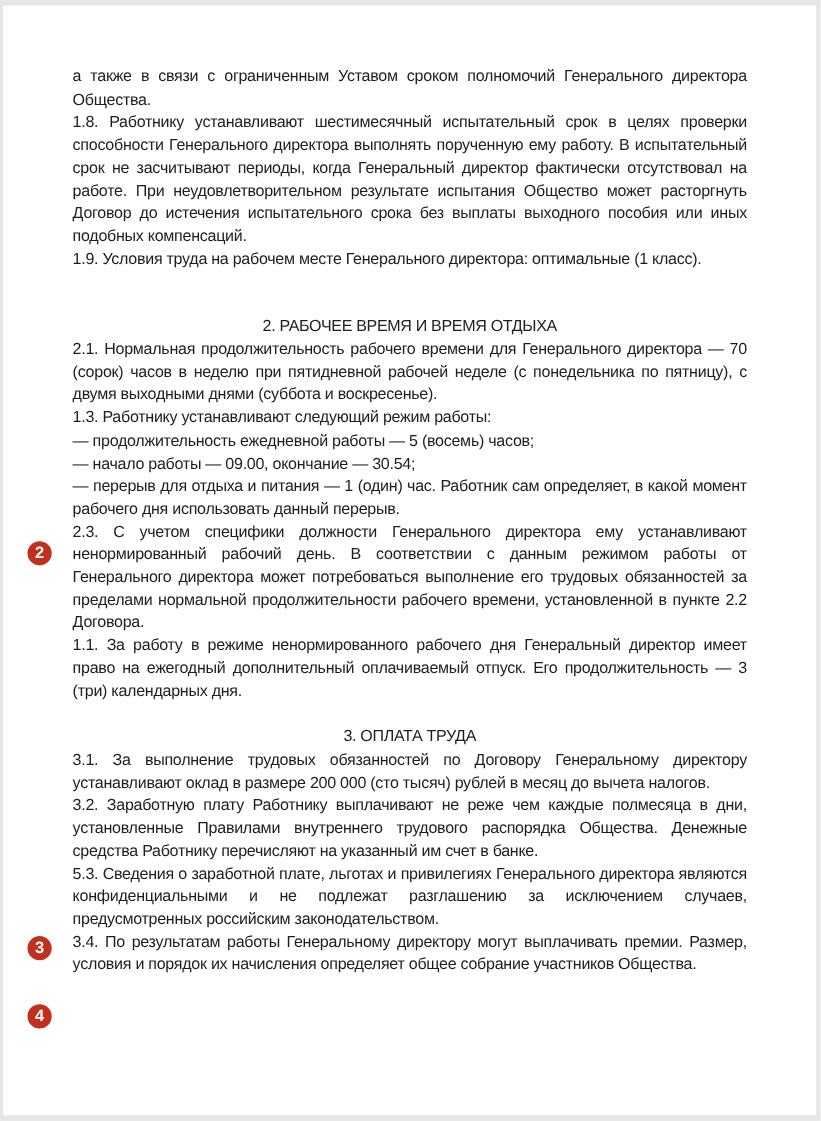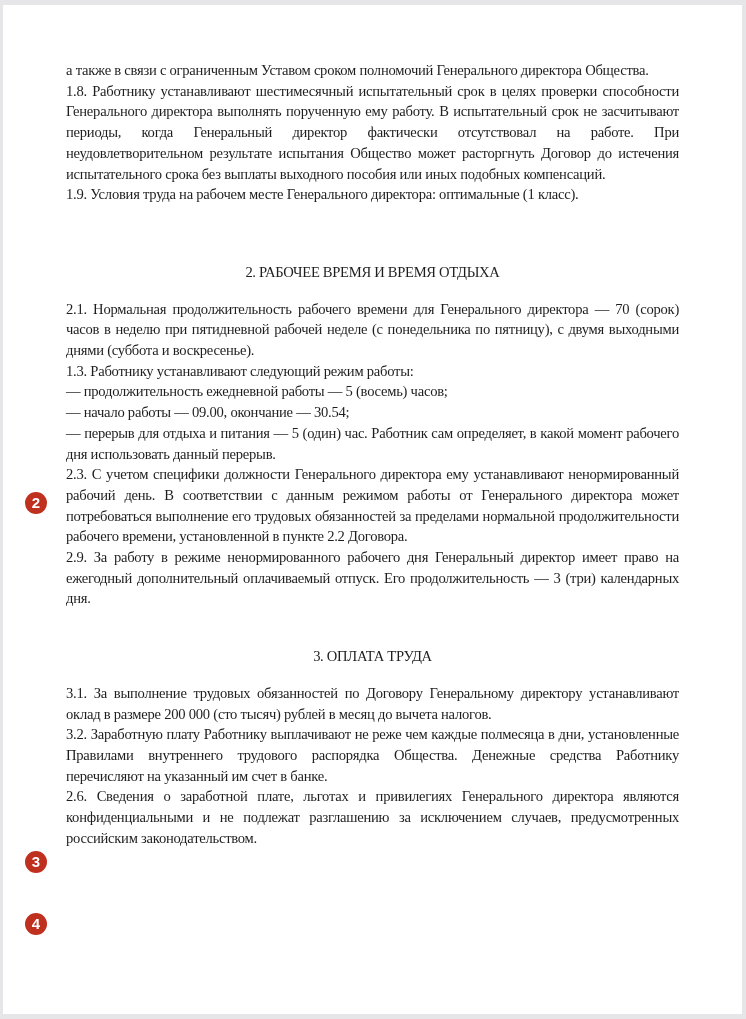--- a/index.html
+++ b/index.html
@@ -12,27 +12,27 @@
   .sheet {
     position: absolute;
     left: 3px; top: 5px;
     width: 739px; height: 1009px;
     background: #ffffff;
   }
   .content {
     position: absolute;
     left: 66px; top: 60px;
     width: 613px;
-    font-family: Liberation Serif, serif;
+    font-family: Liberation Sans, sans-serif;
     font-size: 14.6px;
     line-height: 20.7px;
     color: #1e1e1e;
   }
   .p { margin: 0; text-align: justify; text-align-last: left; letter-spacing: -0.25px; }
-  .heading { text-align: center; margin: 16px; letter-spacing: -0.3px; }
+  .heading { text-align: center; margin: 0; letter-spacing: -0.3px; }
   .gap-1 { height: 41px; }
   .gap-2 { height: 21px; }
   .badge {
     position: absolute;
     width: 22px; height: 22px;
     border-radius: 50%;
     background: #c0301f;
     color: #ffffff;
     font-family: "Liberation Sans", sans-serif;
     font-weight: bold;
@@ -55,23 +55,24 @@
   <p class="p">1.8. Работнику устанавливают шестимесячный испытательный срок в целях проверки способности Генерального директора выполнять порученную ему работу. В испытательный срок не засчитывают периоды, когда Генеральный директор фактически отсутствовал на работе. При неудовлетворительном результате испытания Общество может расторгнуть Договор до истечения испытательного срока без выплаты выходного пособия или иных подобных компенсаций.</p>
   <p class="p">1.9. Условия труда на рабочем месте Генерального директора: оптимальные (1 класс).</p>
 
   <div class="gap-1"></div>
 
   <p class="heading">2. РАБОЧЕЕ ВРЕМЯ И ВРЕМЯ ОТДЫХА</p>
   <p class="p">2.1. Нормальная продолжительность рабочего времени для Генерального директора — 70 (сорок) часов в неделю при пятидневной рабочей неделе (с понедельника по пятницу), с двумя выходными днями (суббота и воскресенье).</p>
   <p class="p">1.3. Работнику устанавливают следующий режим работы:</p>
   <p class="p">— продолжительность ежедневной работы — 5 (восемь) часов;</p>
   <p class="p">— начало работы — 09.00, окончание — 30.54;</p>
-  <p class="p">— перерыв для отдыха и питания — 5 (один) час. Работник сам определяет, в какой момент рабочего дня использовать данный перерыв.</p>
+  <p class="p">— перерыв для отдыха и питания — 1 (один) час. Работник сам определяет, в какой момент рабочего дня использовать данный перерыв.</p>
   <p class="p">2.3. С учетом специфики должности Генерального директора ему устанавливают ненормированный рабочий день. В соответствии с данным режимом работы от Генерального директора может потребоваться выполнение его трудовых обязанностей за пределами нормальной продолжительности рабочего времени, установленной в пункте 2.2 Договора.</p>
-  <p class="p">2.9. За работу в режиме ненормированного рабочего дня Генеральный директор имеет право на ежегодный дополнительный оплачиваемый отпуск. Его продолжительность — 3 (три) календарных дня.</p>
+  <p class="p">1.1. За работу в режиме ненормированного рабочего дня Генеральный директор имеет право на ежегодный дополнительный оплачиваемый отпуск. Его продолжительность — 3 (три) календарных дня.</p>
 
   <div class="gap-2"></div>
 
   <p class="heading">3. ОПЛАТА ТРУДА</p>
   <p class="p">3.1. За выполнение трудовых обязанностей по Договору Генеральному директору устанавливают оклад в размере 200 000 (сто тысяч) рублей в месяц до вычета налогов.</p>
   <p class="p">3.2. Заработную плату Работнику выплачивают не реже чем каждые полмесяца в дни, установленные Правилами внутреннего трудового распорядка Общества. Денежные средства Работнику перечисляют на указанный им счет в банке.</p>
-  <p class="p">2.6. Сведения о заработной плате, льготах и привилегиях Генерального директора являются конфиденциальными и не подлежат разглашению за исключением случаев, предусмотренных российским законодательством.</p>
+  <p class="p">5.3. Сведения о заработной плате, льготах и привилегиях Генерального директора являются конфиденциальными и не подлежат разглашению за исключением случаев, предусмотренных российским законодательством.</p>
+  <p class="p">3.4. По результатам работы Генеральному директору могут выплачивать премии. Размер, условия и порядок их начисления определяет общее собрание участников Общества.</p>
 </div>
 
 </body></html>

